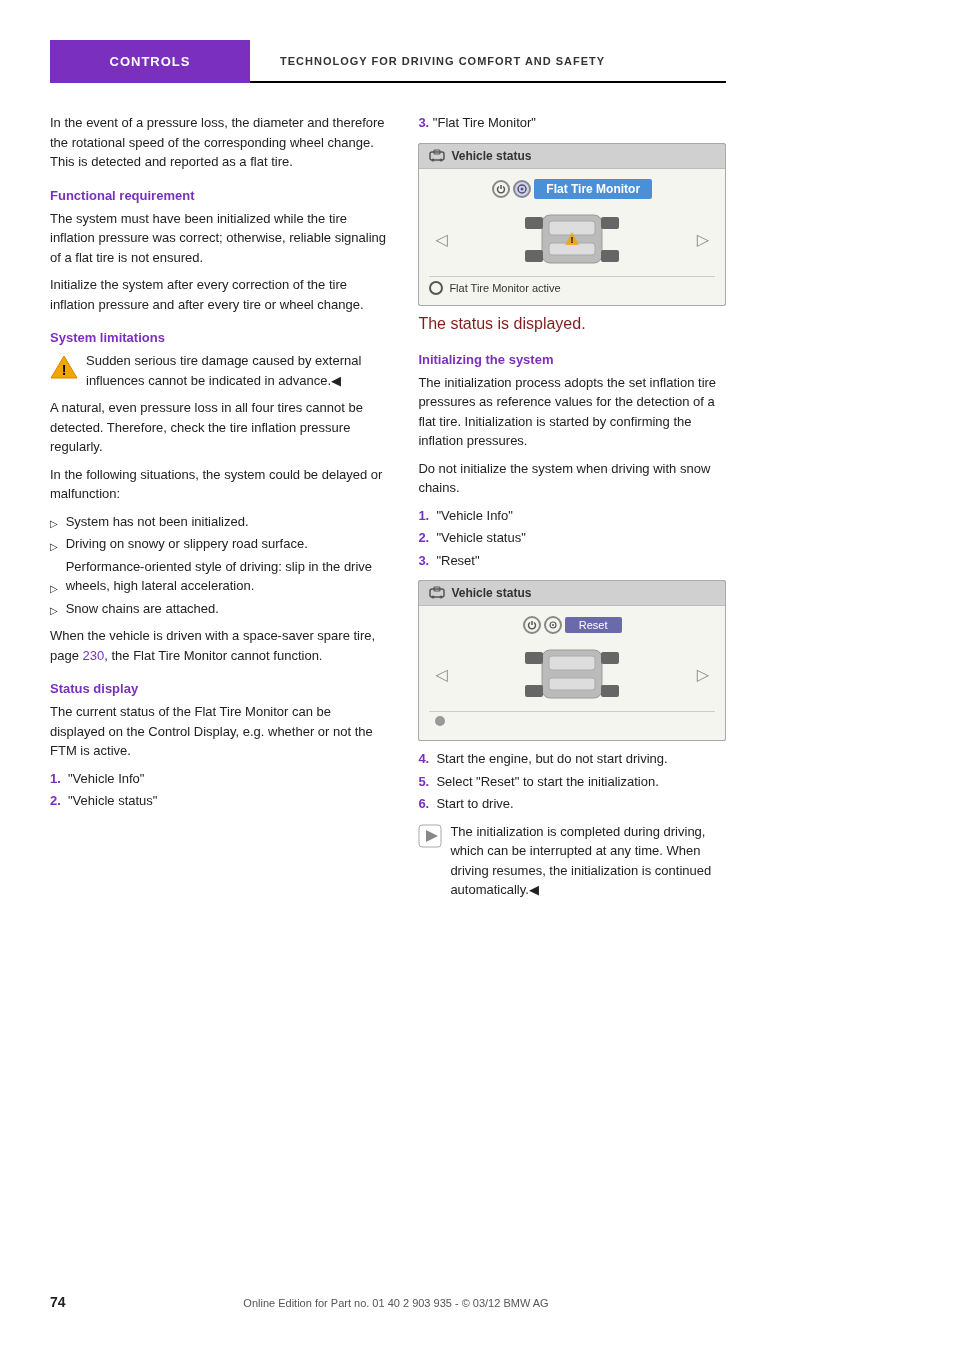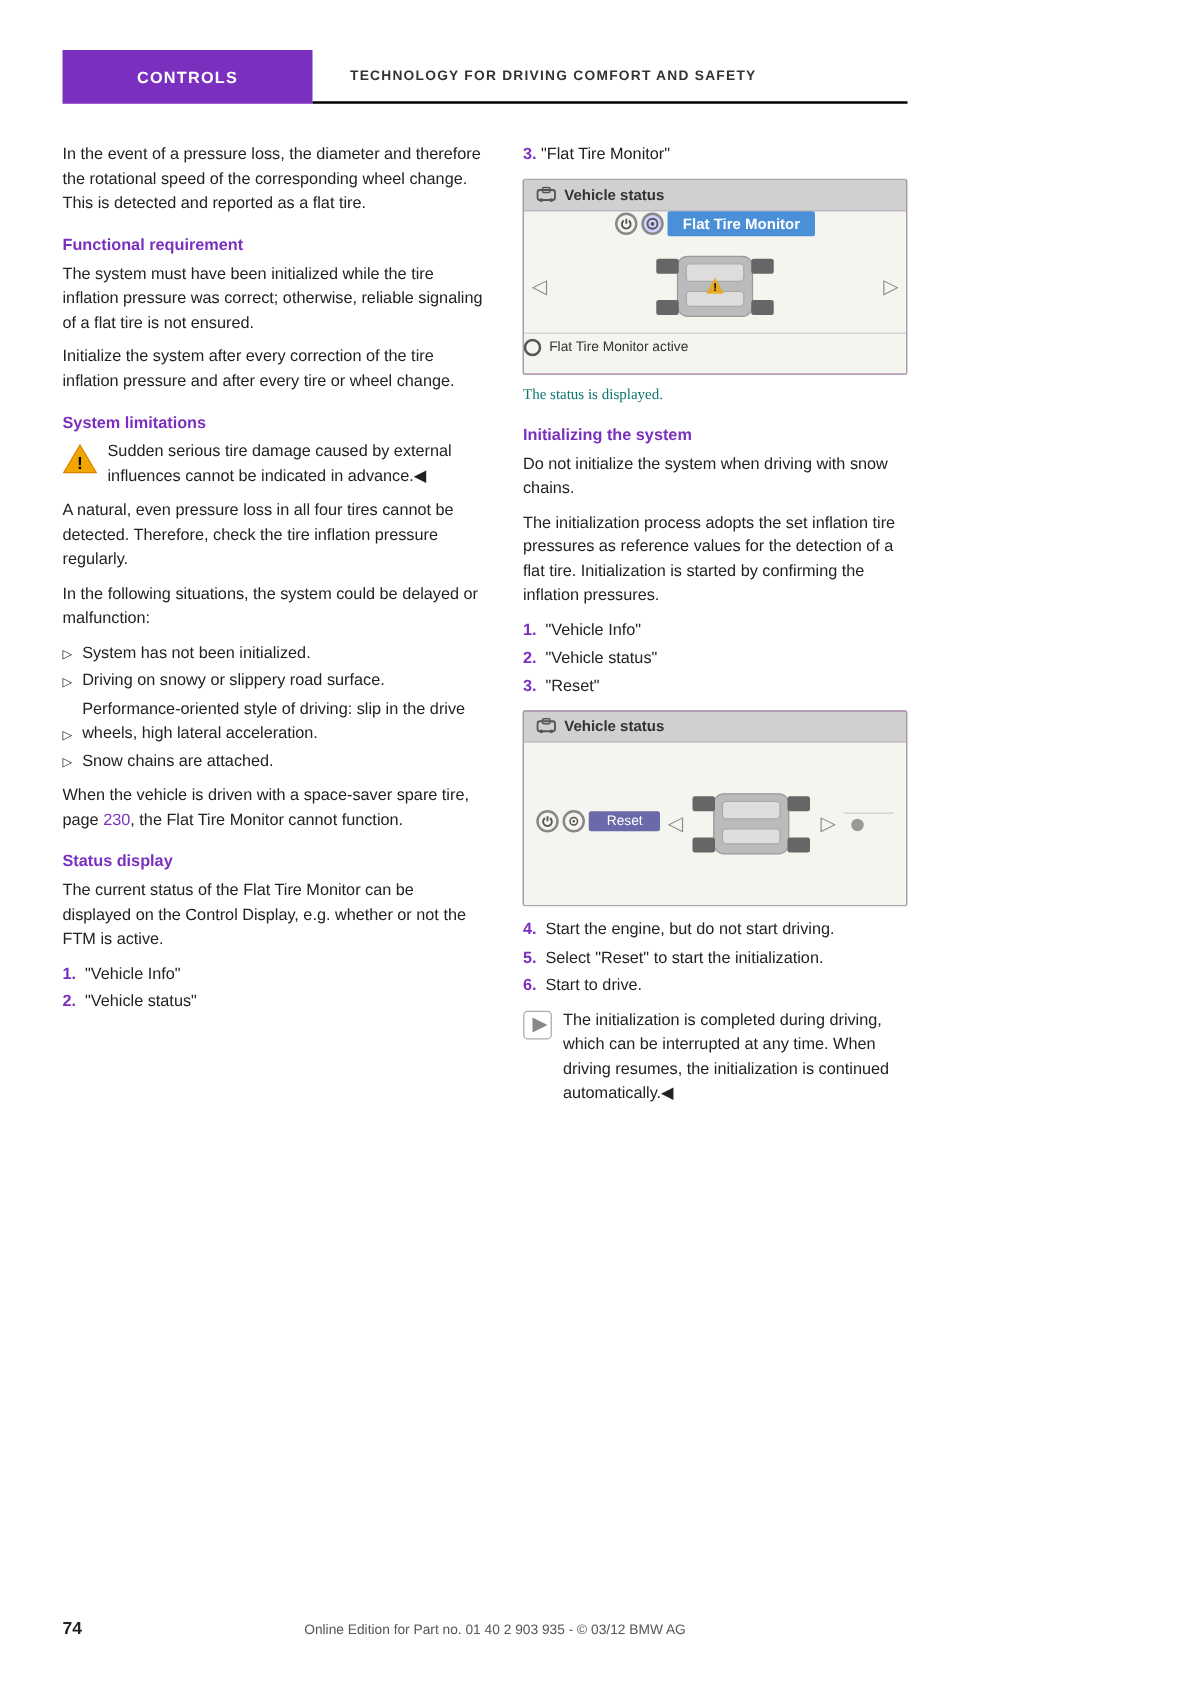--- a/index.html
+++ b/index.html
@@ -172,26 +172,26 @@
       background: #d0d0d0;
       padding: 5px 10px;
       font-size: 11px;
       display: flex;
       align-items: center;
       gap: 6px;
       border-bottom: 1px solid #bbb;
     }
     .screen-body {
       background: #f5f5f0;
-      padding: 0;
+      padding: 10px;
       min-height: 130px;
       display: flex;
       flex-direction: column;
       align-items: center;
-      justify-content: flex-start;
+      justify-content: space-between;
     }
     .screen-top-row {
       display: flex;
       align-items: center;
       width: 100%;
       justify-content: center;
       gap: 4px;
       margin-bottom: 4px;
     }
     .screen-highlighted {
@@ -215,24 +215,23 @@
       color: #333;
     }
     .circle-icon {
       width: 14px;
       height: 14px;
       border-radius: 50%;
       border: 2px solid #555;
       display: inline-block;
     }
     .screen-caption {
-      font-size: 12px;
-      color: #0f766e;
+      font-size: 16px;
+      color: #7f1d1d;
       margin-bottom: 10px;
-      font-family: Liberation Serif, serif;
     }
 
     
     .page-footer {
       position: absolute;
       bottom: 40px;
       left: 16px;
       right: 0;
       text-align: center;
     }
@@ -254,20 +253,21 @@
       font-weight: bold;
       min-width: 18px;
     }
 
     
     .reset-screen-body {
       background: #f5f5f0;
       padding: 10px;
       min-height: 130px;
       display: flex;
+      flex-direction: column;
       align-items: center;
       justify-content: space-between;
     }
 
     .screen-menu-item {
       background: #6a6aaa;
       color: #fff;
       padding: 2px 14px;
       border-radius: 2px;
       font-size: 11px;
@@ -410,22 +410,22 @@
           <div class="screen-bottom-row">
             <div class="circle-icon"></div>
             <span class="screen-bottom-text">Flat Tire Monitor active</span>
           </div>
         </div>
       </div>
 
       <p class="screen-caption">The status is displayed.</p>
 
       <div class="section-heading">Initializing the system</div>
+      <p>The initialization process adopts the set inflation tire pressures as reference values for the detection of a flat tire. Initialization is started by confirming the inflation pressures.</p>
       <p>Do not initialize the system when driving with snow chains.</p>
-      <p>The initialization process adopts the set inflation tire pressures as reference values for the detection of a flat tire. Initialization is started by confirming the inflation pressures.</p>
 
       <ol class="num-list right-num-list">
         <li>
           <span class="num">1.</span>
           <span>"Vehicle Info"</span>
         </li>
         <li>
           <span class="num">2.</span>
           <span>"Vehicle status"</span>
         </li>

